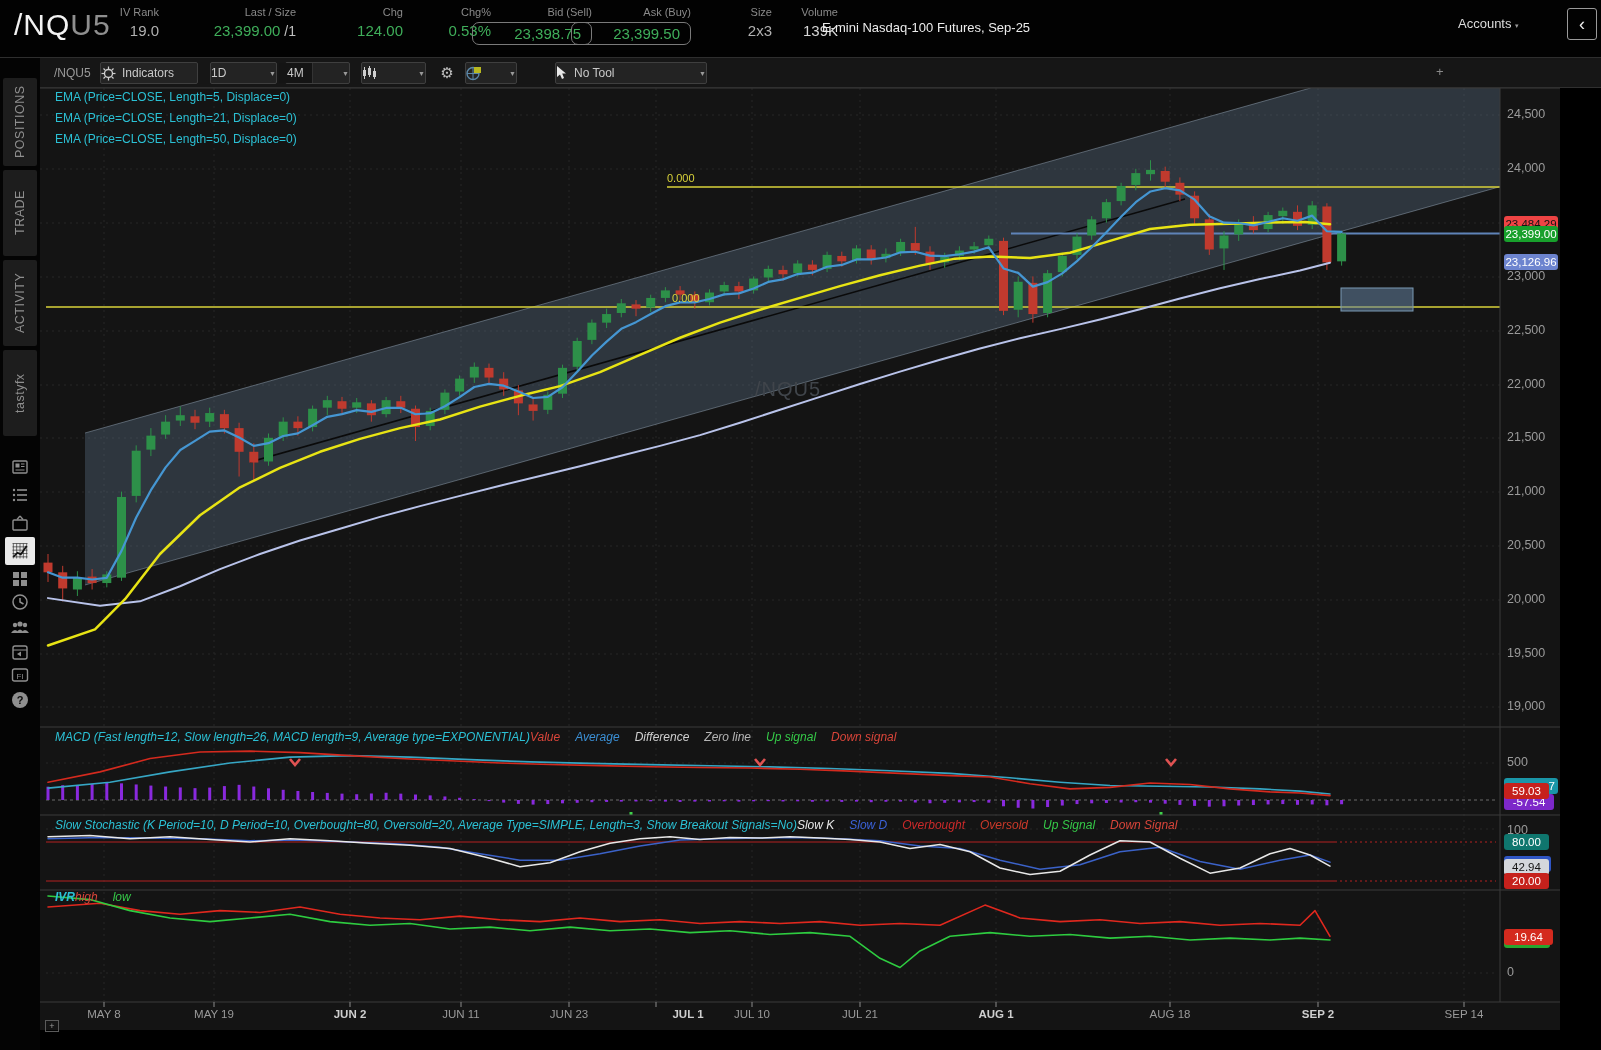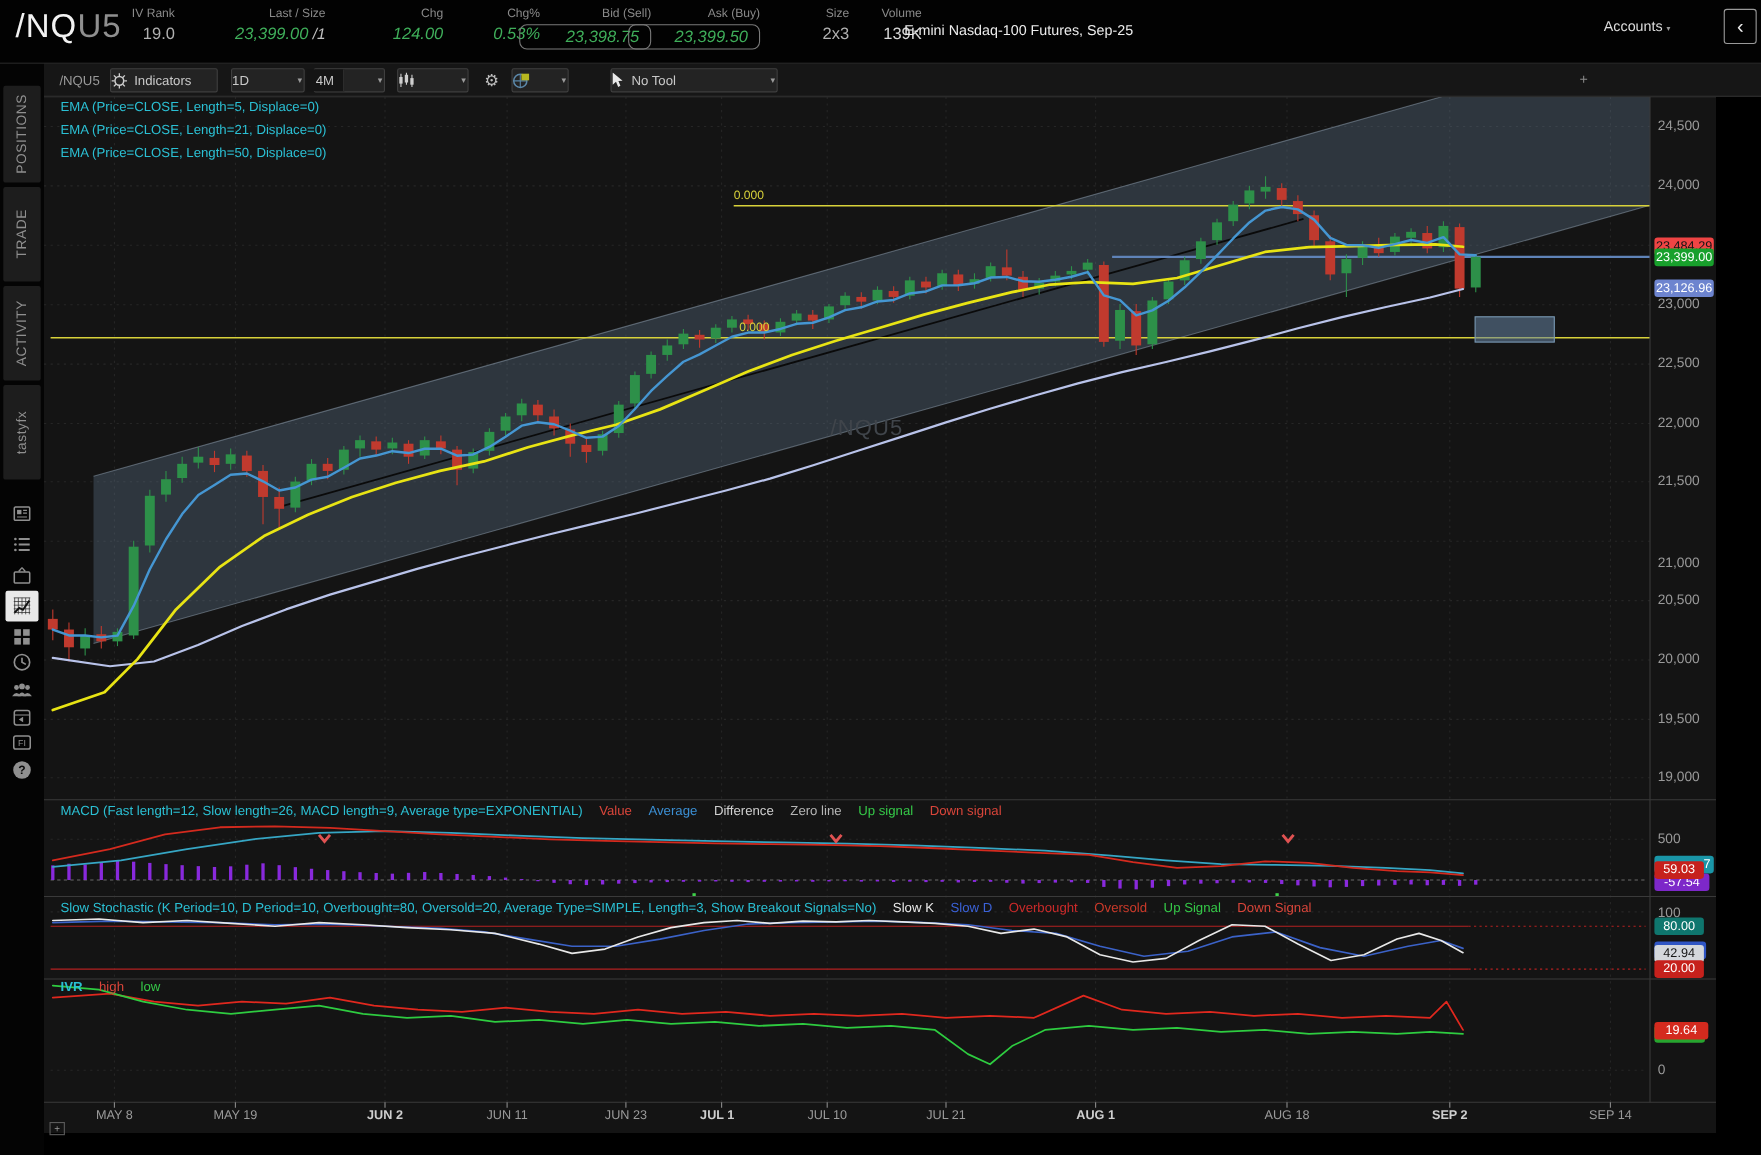--- a/index.html
+++ b/index.html
@@ -7,21 +7,21 @@
               font-family:"Liberation Sans", sans-serif; }
   #app { position:relative; width:1601px; height:1050px; background:#000; }
 
   
   #header { position:absolute; left:0; top:0; width:1601px; height:58px; background:#020202; border-bottom:1px solid #2e2e2e; z-index:5; }
   .sym { position:absolute; left:14px; top:8px; font-size:30px; letter-spacing:1px; }
   .sym .a { color:#f2f2f2; } .sym .b { color:#8f8f8f; }
   .hfield { position:absolute; top:6px; text-align:right; }
   .hfield .lbl { font-size:11px; color:#8a8a8a; display:block; }
   .hfield .val { font-size:15px; margin-top:4px; display:block; }
-  .c-green { color:#3fae5a;font-style:italic; } .c-gray { color:#b0b0b0; } .c-light { color:#d6d6d6; }
+  .c-green { color:#3fae5a; } .c-gray { color:#b0b0b0; } .c-light { color:#d6d6d6; }
   .qbox { border:1px solid #7a7a7a; border-radius:7px; padding:2px 10px; display:inline-block; margin-top:2px; }
   #desc { position:absolute; left:822px; top:20px; font-size:13px; color:#ececec; }
   #accounts { position:absolute; left:1458px; top:16px; font-size:13px; color:#dcdcdc; cursor:pointer; }
   #collapse-btn { position:absolute; left:1567px; top:8px; width:30px; height:32px; border:1px solid #9a9a9a; border-radius:3px; color:#eee; font-size:18px; text-align:center; line-height:30px; }
 
   
   #toolbar { position:absolute; left:40px; top:58px; width:1561px; height:30px; background:#161616; border-bottom:1px solid #303030; z-index:5; }
   .tsym { position:absolute; left:14px; top:8px; font-size:12px; color:#9a9a9a; }
   .tbtn { position:absolute; top:4px; height:22px; background:#232323; border:1px solid #3f3f3f; border-radius:2px; color:#c9c9c9; font-size:12px; display:flex; align-items:center; padding:0 0; gap:6px; }
   .chev { font-size:7px; color:#9a9a9a; }
@@ -43,21 +43,21 @@
   #axisbg  { position:absolute; left:1560px; top:88px; width:41px; height:942px; background:#000; }
   svg#plot { position:absolute; left:0; top:0; z-index:2; }
   .overlay { position:absolute; z-index:3; }
   .ema-row { font-size:12px; color:#2bc0d4; height:21px; }
   #watermark { position:absolute; left:755px; top:378px; font-size:20px; color:#40454b; z-index:2; letter-spacing:1px; }
   .fiblbl { position:absolute; font-size:11px; color:#d8d23a; z-index:3; }
   .ytick { position:absolute; left:1507px; font-size:12.5px; color:#9a9a9a; z-index:3; }
   .badge { position:absolute; font-size:11.5px; border-radius:3px; text-align:center; line-height:16px; height:16px; z-index:4; }
   .xdate { position:absolute; top:1008px; font-size:11.5px; color:#9a9a9a; z-index:3; transform:translateX(-50%); }
   .xdate.bold { color:#cfcfcf; font-weight:bold; }
-  .panel-label { position:absolute; left:55px; display:flex; gap:15px; font-size:12px; z-index:3; white-space:nowrap; }
+  .panel-label { position:absolute; left:55px; display:flex; font-size:12px; z-index:3; white-space:nowrap;font-style:italic; }
   #mini-restore { position:absolute; left:45px; top:1020px; width:14px; height:12px; border:1px solid #5a5a5a; color:#9a9a9a; font-size:9px; line-height:10px; text-align:center; z-index:4; }
 </style>
 </head>
 <body>
 <div id="app">
 
 <div id="header">
   <div class="sym"><span class="a">/NQ</span><span class="b">U5</span></div>
   <div id="hfields">
         <div class="hfield" style="left: 39px; width: 120px;">
@@ -649,21 +649,21 @@
 </div>
 
 <div id="mini-restore">+</div>
 
 <div style="top:107px;" class="ytick">24,500</div>
     <div style="top:161px;" class="ytick">24,000</div>
     <div style="top:269px;" class="ytick">23,000</div>
     <div style="top:323px;" class="ytick">22,500</div>
     <div style="top:377px;" class="ytick">22,000</div>
     <div style="top:430px;" class="ytick">21,500</div>
-    <div style="top:504px;" class="ytick">21,000</div>
+    <div style="top:484px;" class="ytick">21,000</div>
     <div style="top:538px;" class="ytick">20,500</div>
     <div style="top:592px;" class="ytick">20,000</div>
     <div style="top:646px;" class="ytick">19,500</div>
     <div style="top:699px;" class="ytick">19,000</div>
     <div style="top:755px;" class="ytick">500</div>
     <div style="top:823px;" class="ytick">100</div>
     <div style="top:965px;" class="ytick">0</div>
     <div style="left:1504px;top:216px;width:54px;background:#ef4444;color:#141414;z-index:3;" class="badge">23,484.29</div>
     <div style="left:1504px;top:226px;width:54px;background:#18a02c;color:#ffffff;z-index:4;" class="badge">23,399.00</div>
     <div style="left:1504px;top:254px;width:54px;background:#6d84cf;color:#ffffff;z-index:3;" class="badge">23,126.96</div>
@@ -674,21 +674,21 @@
     <div style="left:1504px;top:856px;width:47px;background:#2f55c4;color:#ffffff;z-index:3;" class="badge"></div>
     <div style="left:1504px;top:859px;width:45px;background:#d4d7dc;color:#141414;z-index:4;" class="badge">42.94</div>
     <div style="left:1504px;top:873px;width:45px;background:#c6211c;color:#ffffff;z-index:4;" class="badge">20.00</div>
     <div style="left:1504px;top:932px;width:46px;background:#27a52f;color:#ffffff;z-index:3;" class="badge"></div>
     <div style="left:1504px;top:929px;width:49px;background:#d42a1e;color:#ffffff;z-index:4;" class="badge">19.64</div>
     <div style="left:104px;" class="xdate">MAY 8</div>
     <div style="left:214px;" class="xdate">MAY 19</div>
     <div style="left:350px;" class="xdate bold">JUN 2</div>
     <div style="left:461px;" class="xdate">JUN 11</div>
     <div style="left:569px;" class="xdate">JUN 23</div>
-    <div style="left:652px;" class="xdate bold">JUL 1</div>
+    <div style="left:688px;" class="xdate bold">JUL 1</div>
     <div style="left:752px;" class="xdate">JUL 10</div>
     <div style="left:860px;" class="xdate">JUL 21</div>
     <div style="left:996px;" class="xdate bold">AUG 1</div>
     <div style="left:1170px;" class="xdate">AUG 18</div>
     <div style="left:1318px;" class="xdate bold">SEP 2</div>
     <div style="left:1464px;" class="xdate">SEP 14</div>
     <div style="left:667px;top:172px;" class="fiblbl">0.000</div>
     <div style="left:672px;top:292px;" class="fiblbl">0.000</div>
 </div>
 

